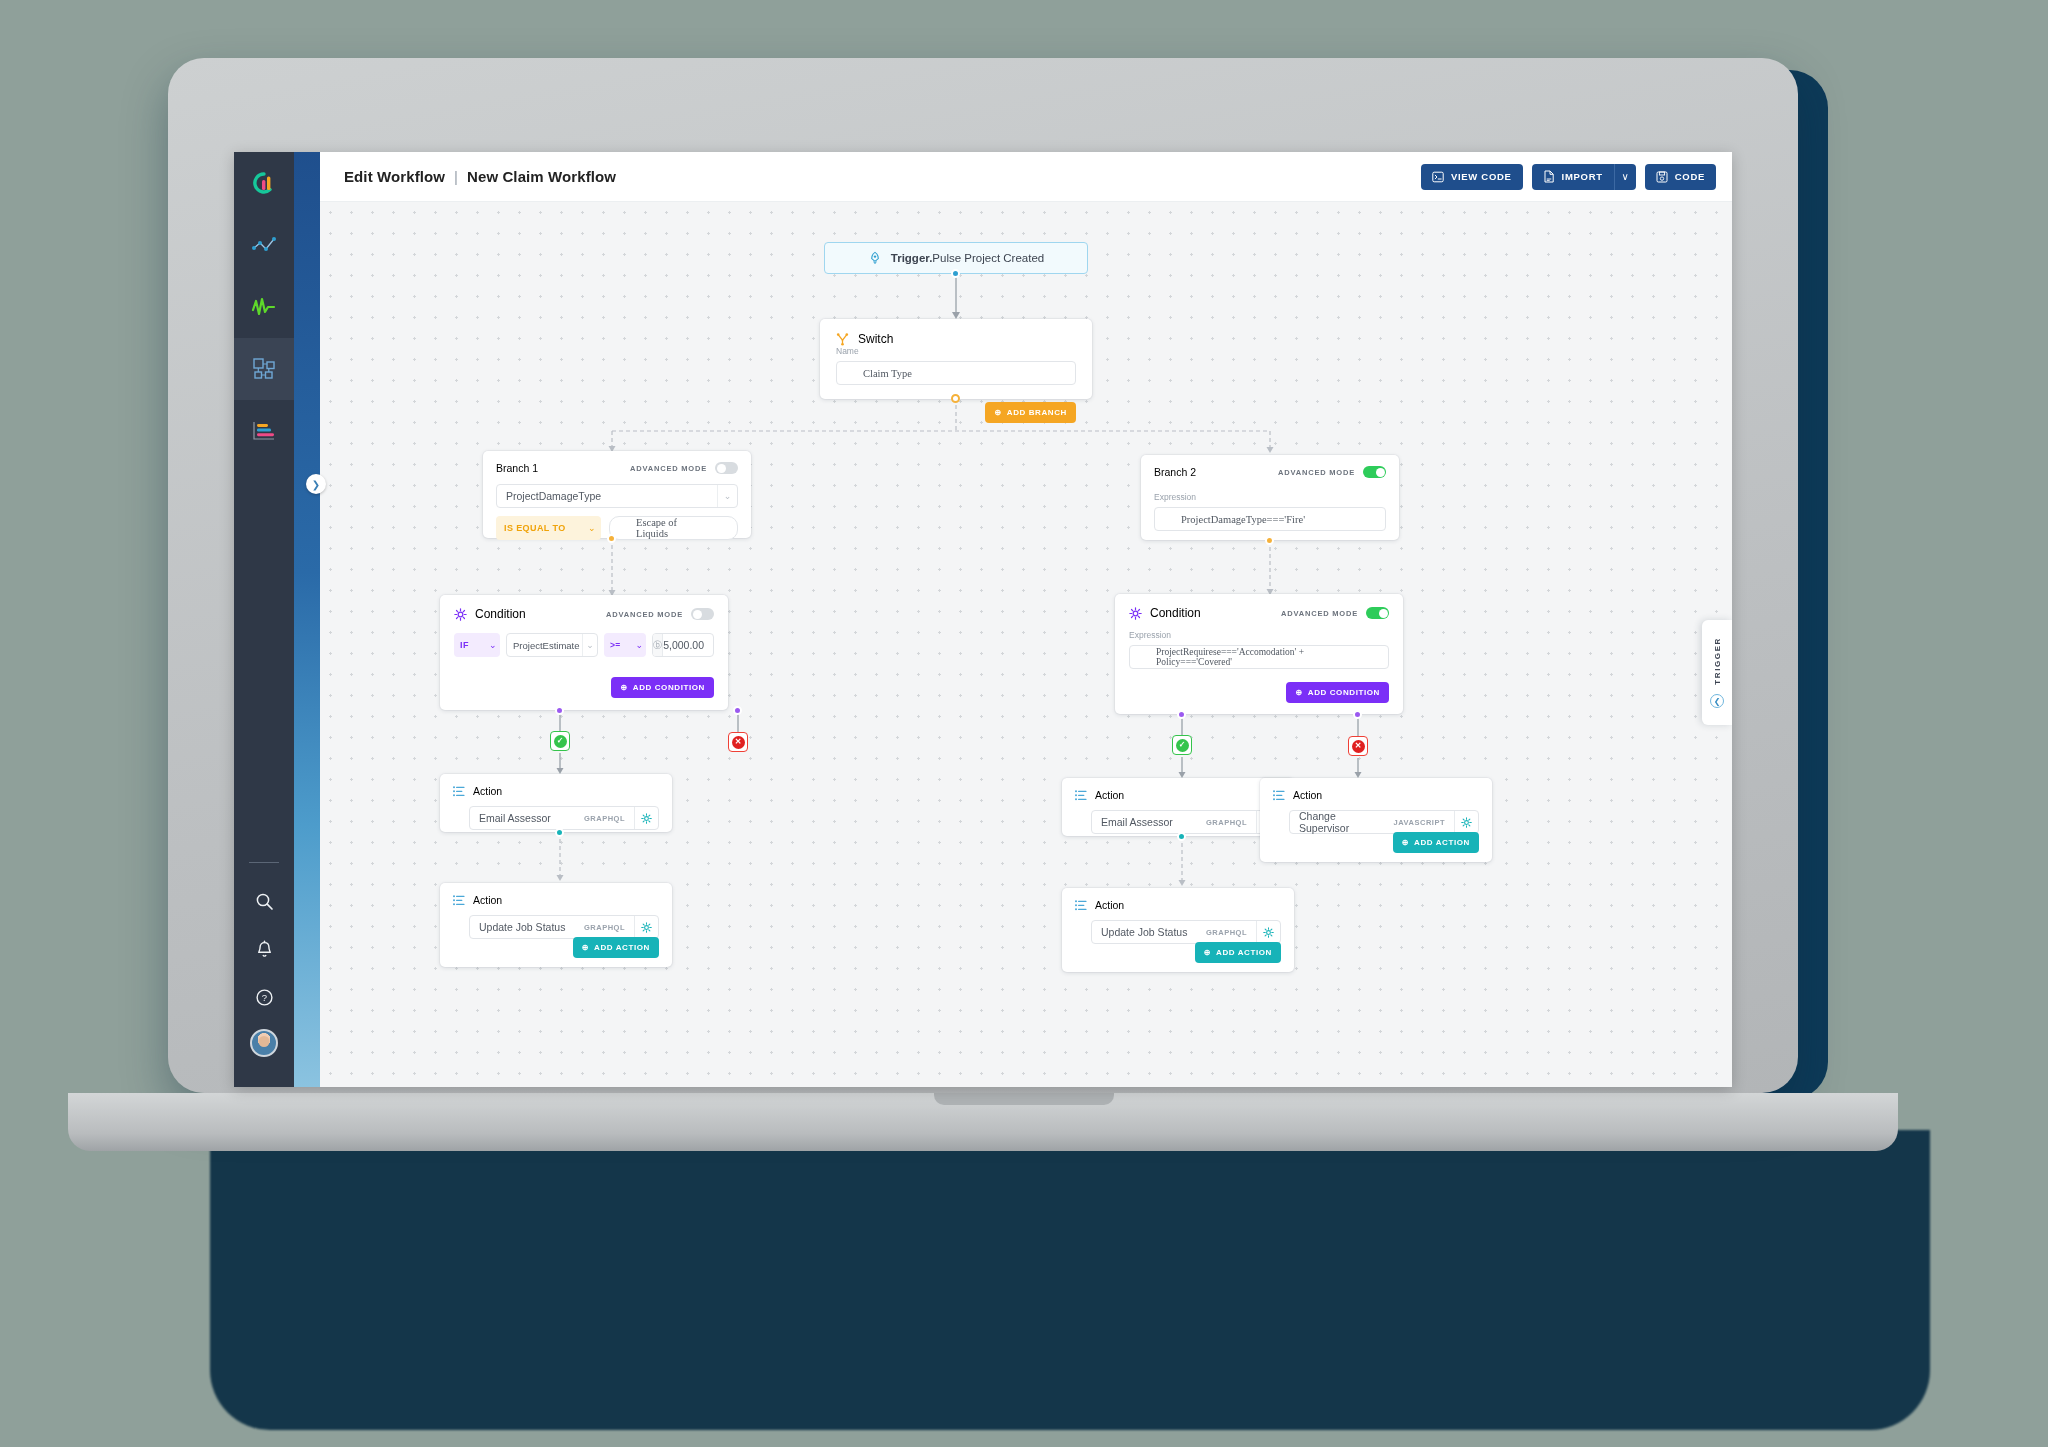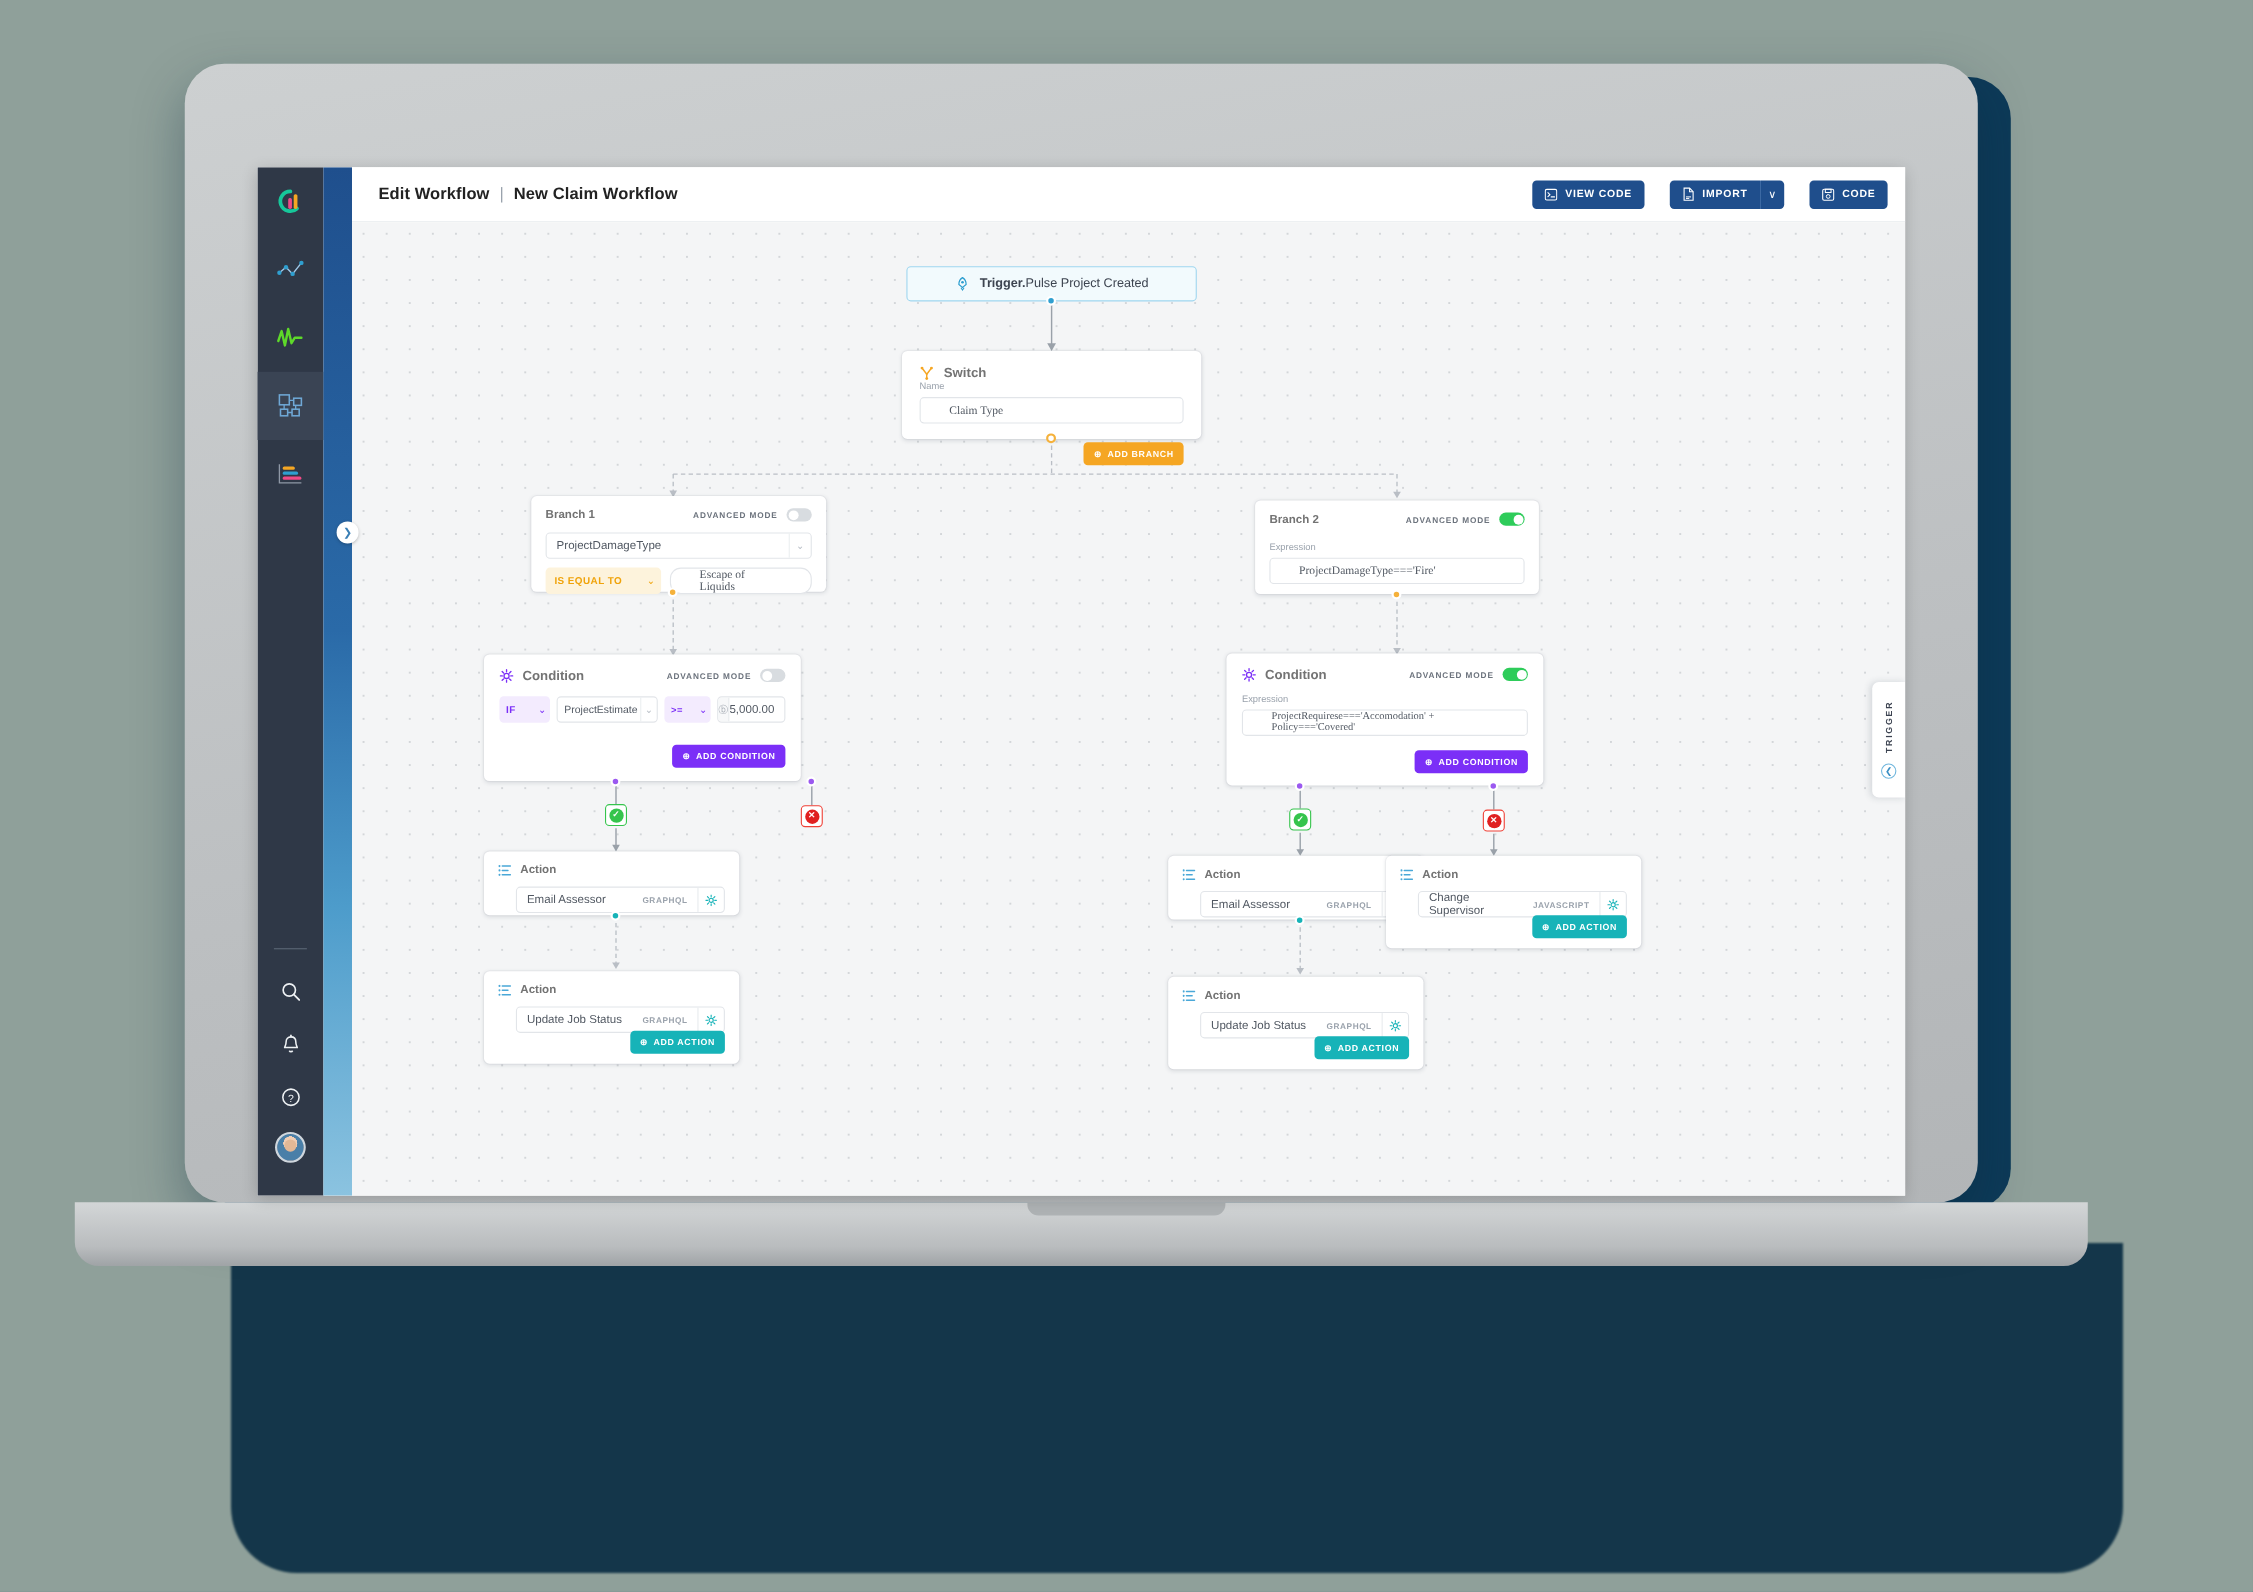--- a/index.html
+++ b/index.html
@@ -86,21 +86,21 @@
   }
 
   
   .topbar {
     position: absolute; left: 86px; top: 0; right: 0; height: 50px;
     background: #fff; display: flex; align-items: center; padding: 0 16px 0 24px;
     border-bottom: 1px solid #eceff1;
   }
   .crumb { font-size: 15px; color: #222; font-weight: 600; letter-spacing: .1px; }
   .crumb .sep { color: #9aa3ad; font-weight: 400; margin: 0 9px; }
-  .topbar-actions { margin-left: auto; display: flex; gap: 23px; align-items: center; }
+  .topbar-actions { margin-left: auto; display: flex; gap: 9px; align-items: center; }
   .btn-blue {
     background: #1f4e8c; color: #fff; border: none; border-radius: 4px;
     height: 26px; padding: 0 11px; font-size: 9.5px; font-weight: 700;
     letter-spacing: .7px; display: flex; align-items: center; gap: 7px; cursor: pointer;
     font-family: "Liberation Sans", sans-serif;
   }
   .btn-split { display: flex; }
   .btn-split .main { border-radius: 4px 0 0 4px; }
   .btn-split .caret {
     background: #1f4e8c; color: #fff; border: none; border-left: 1px solid #3c69a3;
@@ -121,21 +121,21 @@
   .node { position: absolute; background: #fff; border-radius: 5px;
           box-shadow: 0 1px 4px rgba(40,55,75,.14), 0 0 0 1px rgba(40,55,75,.04); }
   .trigger-node {
     position: absolute; background: #f2fafd; border: 1px solid #9fd6ef; border-radius: 4px;
     display: flex; align-items: center; justify-content: center; gap: 9px;
   }
   .trigger-text { font-size: 11.5px; color: #3d4450; }
   .trigger-text b { font-weight: 700; }
 
   .node-head { display: flex; align-items: center; gap: 9px; }
-  .node-title { font-size: 12px; color: #737373; font-weight: 700; }
+  .node-title { font-size: 12px; color: #000000; font-weight: 400; }
   .field-label { font-size: 8.5px; color: #9aa2ac; margin-bottom: 5px; }
   .txt {
     border: 1px solid #e2e5e9; border-radius: 4px; height: 24px;
     display: flex; align-items: center; padding: 0 26px; font-size: 10.5px; color: #515862;
     background: #fff;
     font-family: Liberation Serif, serif;
   }
   .pill-btn {
     border: none; border-radius: 4px; height: 21px; padding: 0 9px; color: #fff;
     font-size: 8px; font-weight: 700; letter-spacing: .6px; display: inline-flex;

